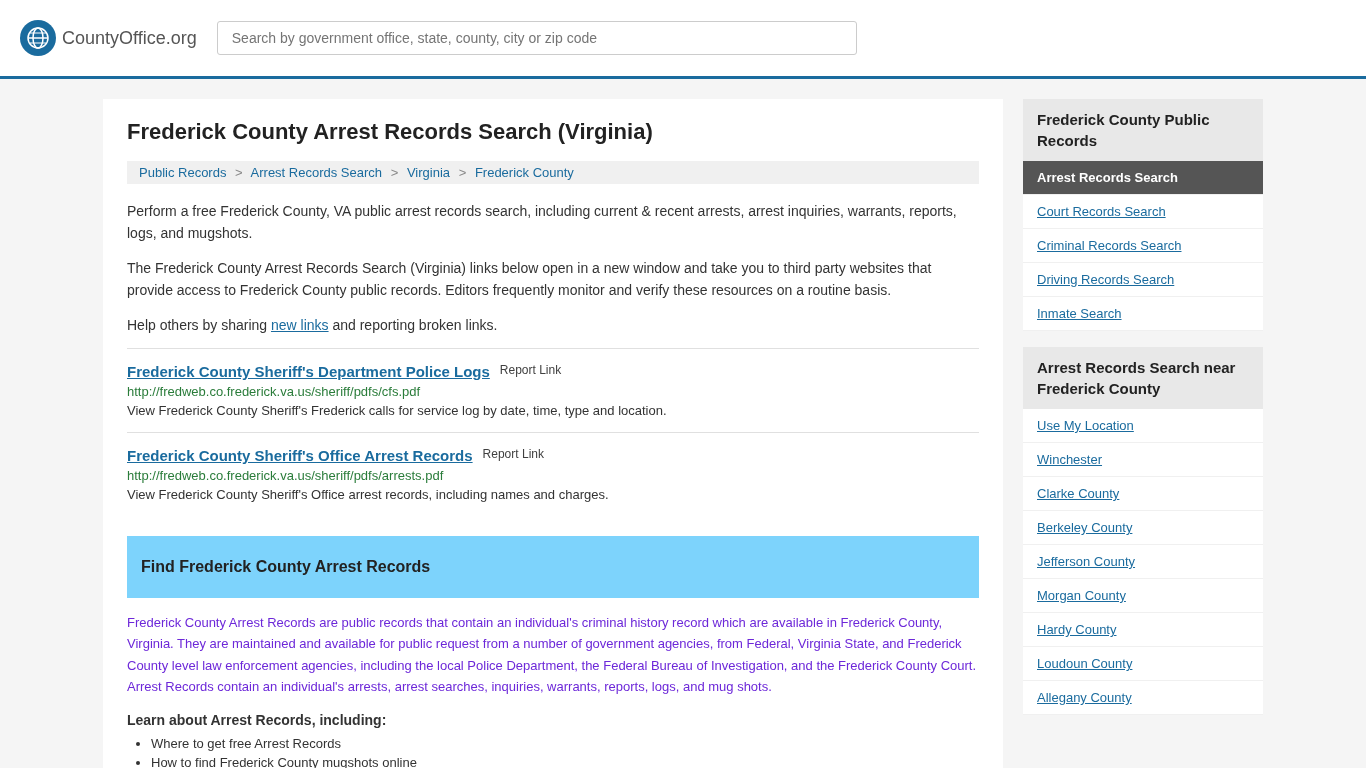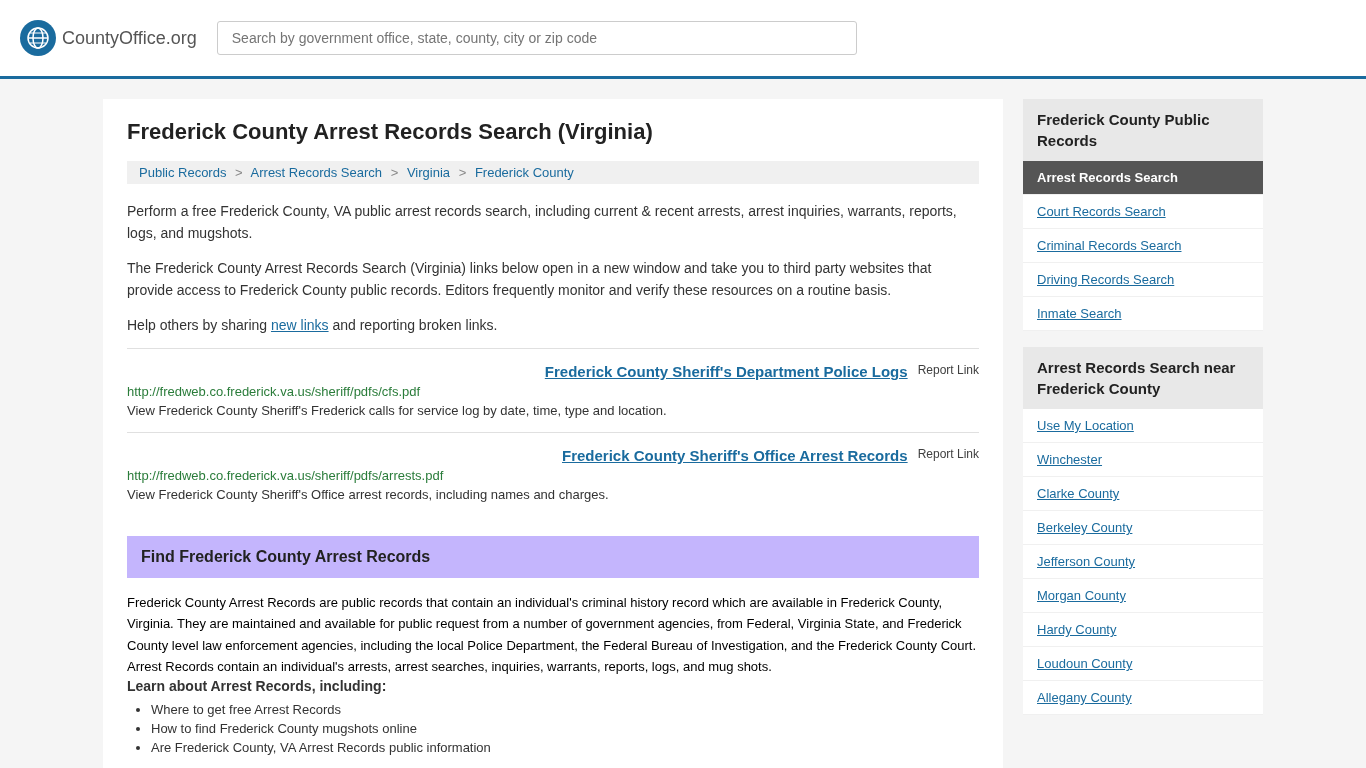--- a/index.html
+++ b/index.html
@@ -101,21 +101,21 @@
       color: #333;
     }
 
     
     .result-item {
       border-top: 1px solid #e0e0e0;
       padding: 14px 0;
     }
     .result-item-header {
       display: flex;
-      justify-content: flex-end;
+      justify-content: flex-start;
       align-items: flex-start;
       margin-bottom: 4px;
     }
     .result-title {
       font-size: 15px;
       font-weight: bold;
       color: #1a6b9e;
       text-decoration: underline;
       cursor: pointer;
     }
@@ -134,31 +134,32 @@
     .result-desc {
       font-size: 13px;
       color: #333;
     }
 
     
     .find-section {
       margin-top: 20px;
     }
     .find-section-title {
-      background: #c4b5fd;
-      padding: 12px 14px;
+      background: #7dd3fc;
+      padding: 22px 14px;
       font-size: 16px;
       font-weight: bold;
       color: #222;
       margin-bottom: 14px;
     }
     .find-section-text {
       font-size: 13px;
       line-height: 1.65;
-      color: #000000;
+      color: #6d28d9;
+      margin-bottom: 14px;
     }
     .learn-title {
       font-size: 14px;
       font-weight: bold;
       color: #333;
       margin-bottom: 8px;
     }
     .bullet-list {
       padding-left: 24px;
       font-size: 13px;

